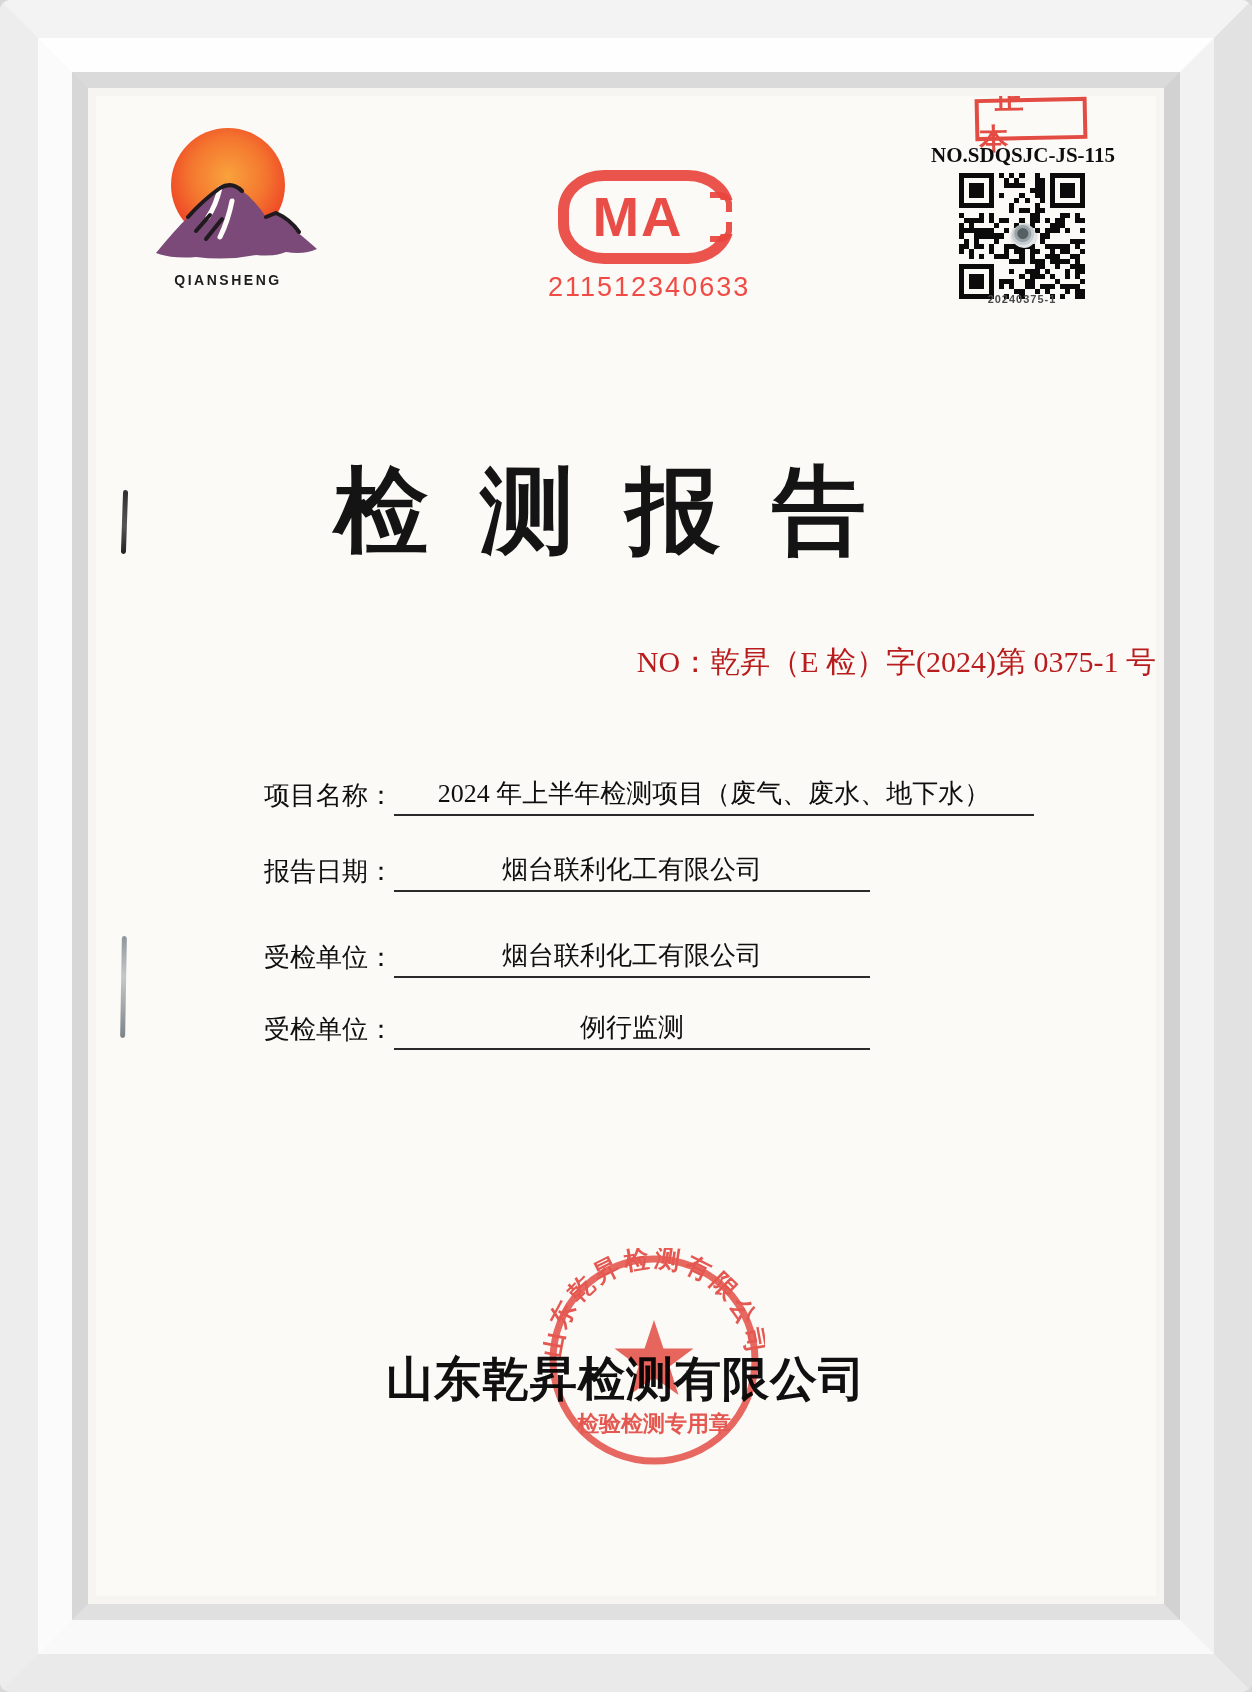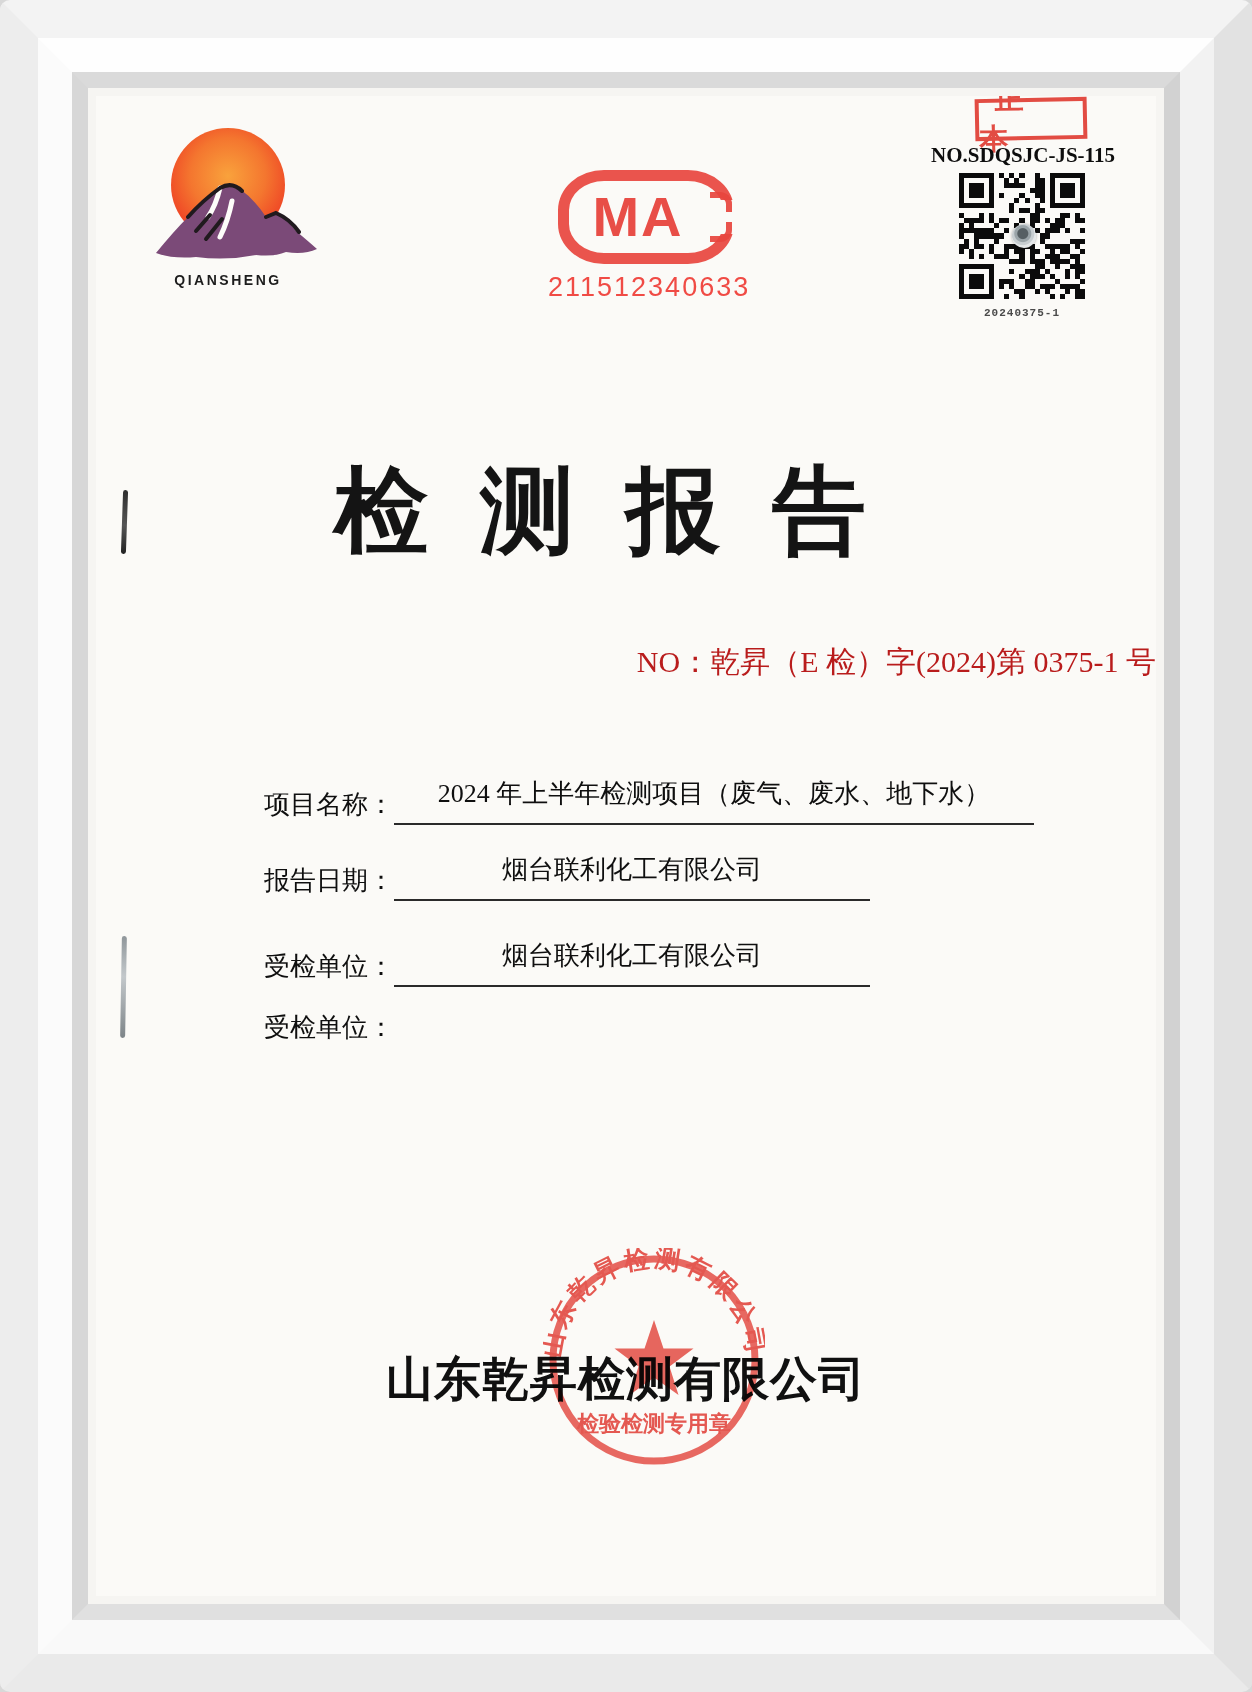--- a/index.html
+++ b/index.html
@@ -42,33 +42,33 @@
   .orig-stamp{position:absolute;left:879px;top:2px;width:104px;height:34px;
     border:4px solid #e03a30;color:#e03a30;display:flex;align-items:center;justify-content:center;
     font-weight:700;font-size:29px;letter-spacing:16px;text-indent:16px;
     transform:rotate(-1.2deg);opacity:.9;}
   .report-no-top{position:absolute;left:812px;top:47px;width:230px;text-align:center;
     font-weight:700;font-size:21px;color:#0d0d0d;}
   .qr-wrap{position:absolute;left:862px;top:77px;width:128px;height:126px;}
   .grommet{position:absolute;left:916px;top:128px;width:24px;height:24px;border-radius:50%;
     background:radial-gradient(circle at 45% 40%, #565f63 0 5px, #9aa4a8 6px 8px, #c7cdd0 9px 11px, #e4e7e8 12px);
     box-shadow:0 0 3px rgba(0,0,0,.35);}
-  .qr-caption{position:absolute;left:862px;top:211px;width:128px;text-align:center;
-    font-family:Liberation Mono, monospace;font-size:11px;font-weight:700;
+  .qr-caption{position:absolute;left:862px;top:197px;width:128px;text-align:center;
+    font-family:Liberation Sans, sans-serif;font-size:11px;font-weight:700;
     color:#4a4a4a;letter-spacing:1px;}
   
   .title{position:absolute;left:0;right:0;top:352px;text-align:center;
     font-size:94px;font-weight:700;letter-spacing:52px;color:#141414;}
   .no-line{position:absolute;left:0;right:0;top:546px;text-align:right;
     font-size:30px;color:#b91c1c;}
   
   .field-row{position:absolute;display:flex;align-items:flex-end;font-size:26px;color:#0f0f0f;}
   .field-label{white-space:nowrap;padding-bottom:3px;}
   .field-value{flex:1;text-align:center;border-bottom:2px solid #2a2a2a;
-    padding-bottom:12px;white-space:nowrap;}
+    padding-bottom:3px;white-space:nowrap;}
   
   .company{position:absolute;left:0;right:0;top:1252px;text-align:center;
     font-size:47px;font-weight:600;color:#101010;letter-spacing:1px;}
   .seal{position:absolute;left:447px;top:1152px;width:222px;height:222px;
     mix-blend-mode:multiply;opacity:.88;}
   
   .staple1{position:absolute;left:26px;top:394px;width:5px;height:64px;border-radius:3px;
     background:linear-gradient(180deg,#2e2e2e,#555 55%,#222);transform:rotate(2deg);}
   .staple2{position:absolute;left:25px;top:840px;width:5px;height:102px;border-radius:3px;
     background:linear-gradient(180deg,#8f969a,#c3c8cb 40%,#7d8488);transform:rotate(1deg);}
@@ -343,20 +343,21 @@
             <div class="field-row" style="left:168px;top:756px;width:606px;">
               <span class="field-label">报告日期：</span>
               <span class="field-value">烟台联利化工有限公司</span>
             </div>
             <div class="field-row" style="left:168px;top:842px;width:606px;">
               <span class="field-label">受检单位：</span>
               <span class="field-value">烟台联利化工有限公司</span>
             </div>
             <div class="field-row" style="left:168px;top:914px;width:606px;">
               <span class="field-label">受检单位：</span>
+              <span class="field-value">例行监测</span>
             </div>
 
             <div class="company">山东乾昇检测有限公司</div>
 
             <svg class="seal" viewBox="0 0 222 222">
               <defs>
                 <path id="sealArc" d="M 23 146 A 94 94 0 1 1 199 146" fill="none"></path>
               </defs>
               <circle cx="111" cy="112" r="101" fill="none" stroke="#e5433b" stroke-width="7" opacity=".9"></circle>
               <text font-size="25" fill="#e5433b" font-weight="600" letter-spacing="4" font-family="'Liberation Serif','DejaVu Serif',serif">

